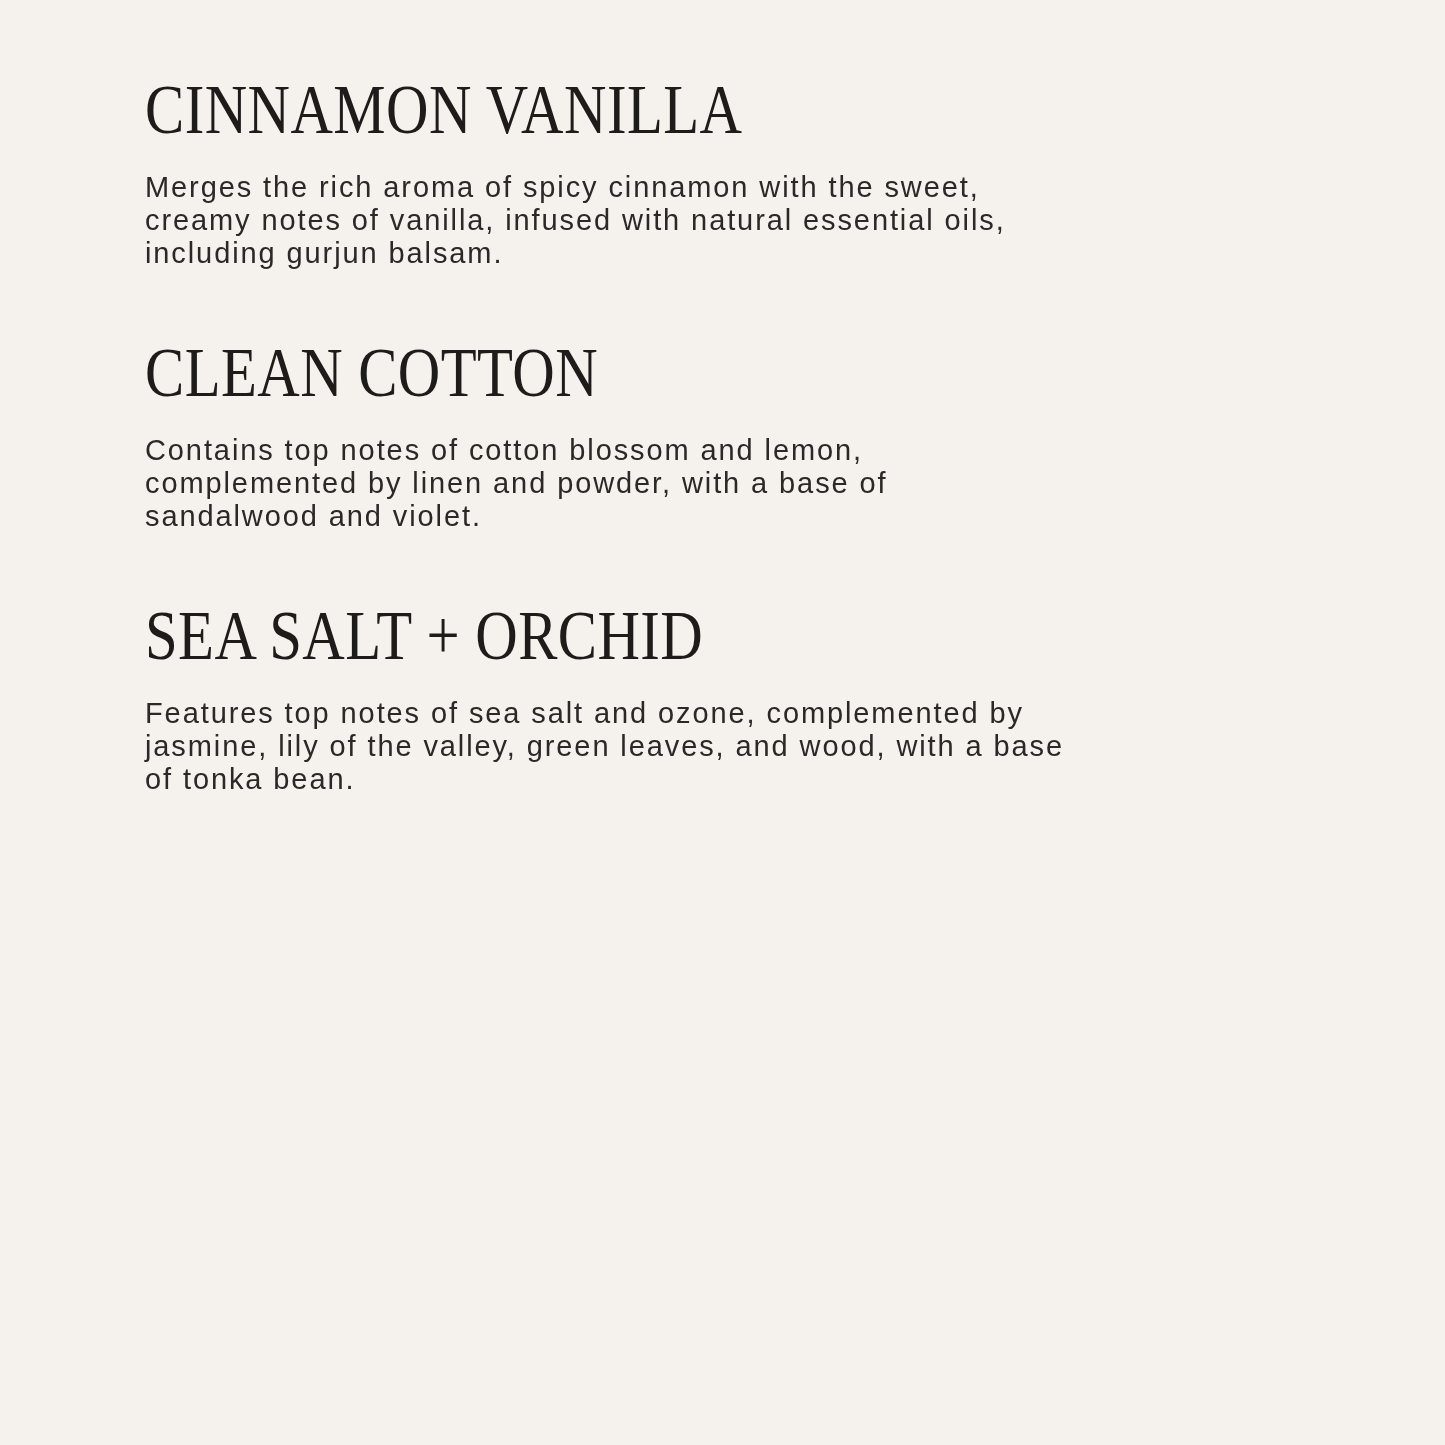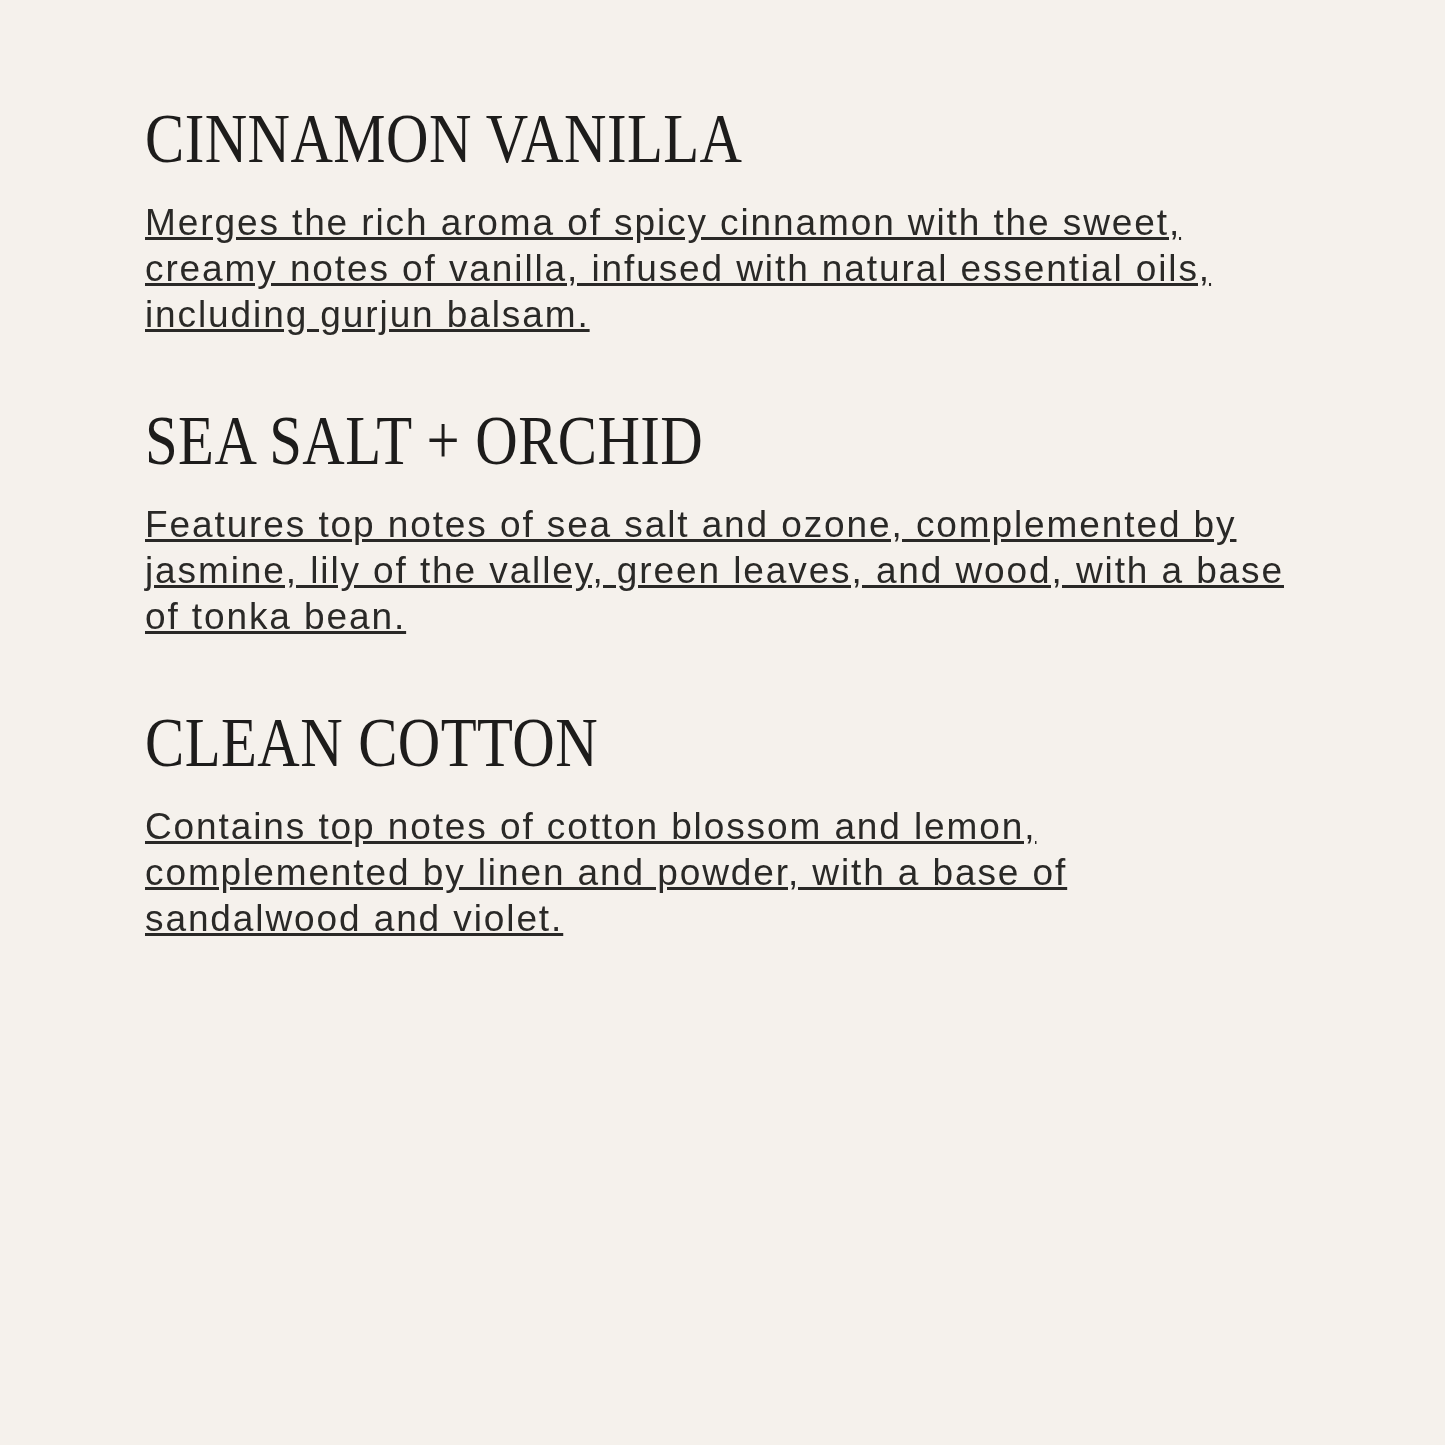--- a/index.html
+++ b/index.html
@@ -11,21 +11,21 @@
 
   body {
     background: #f5f1ec;
     font-family: "Liberation Sans", sans-serif;
     overflow: hidden;
   }
 
   .page {
     width: 1445px;
     height: 1029px;
-    padding: 104px 145px 0 145px;
+    padding: 75px 145px 0 145px;
   }
 
   .scent-section {
     margin-bottom: 68px;
   }
 
   .scent-title {
     font-family: "Liberation Serif", "DejaVu Serif", serif;
     font-size: 70px;
     line-height: 70px;
@@ -33,49 +33,48 @@
     color: #1d1c1b;
     letter-spacing: 0.5px;
     transform: scaleX(0.84);
     transform-origin: left center;
     white-space: nowrap;
     margin-bottom: 26px;
   }
 
   .scent-description {
     font-family: "Liberation Sans", "DejaVu Sans", sans-serif;
-    font-size: 37px;
-    line-height: 46px;
+    font-size: 29px;
+    line-height: 33px;
     font-weight: 400;
     color: #2a2927;
     letter-spacing: 1.9px;
     white-space: pre-line;
-    text-decoration: underline;
   }
 </style>
 </head>
 <body>
 
 <div class="page">
 
   <section class="scent-section">
     <h2 class="scent-title">CINNAMON VANILLA</h2>
     <p class="scent-description">Merges the rich aroma of spicy cinnamon with the sweet,
 creamy notes of vanilla, infused with natural essential oils,
 including gurjun balsam.</p>
   </section>
 
   <section class="scent-section">
+    <h2 class="scent-title">CLEAN COTTON</h2>
+    <p class="scent-description">Contains top notes of cotton blossom and lemon,
+complemented by linen and powder, with a base of
+sandalwood and violet.</p>
+  </section>
+
+  <section class="scent-section">
     <h2 class="scent-title">SEA SALT + ORCHID</h2>
     <p class="scent-description">Features top notes of sea salt and ozone, complemented by
 jasmine, lily of the valley, green leaves, and wood, with a base
 of tonka bean.</p>
   </section>
 
-  <section class="scent-section">
-    <h2 class="scent-title">CLEAN COTTON</h2>
-    <p class="scent-description">Contains top notes of cotton blossom and lemon,
-complemented by linen and powder, with a base of
-sandalwood and violet.</p>
-  </section>
-
 
 </div>
 
 </body></html>

